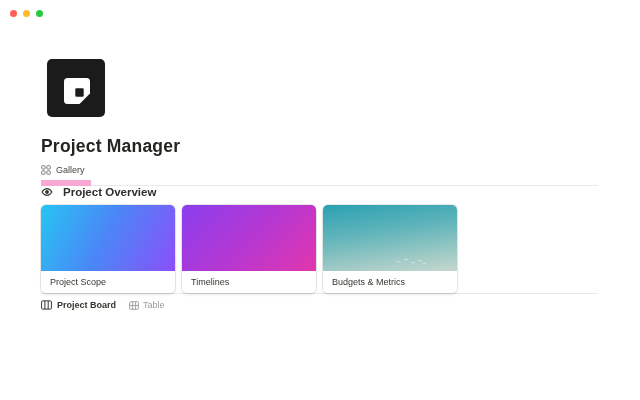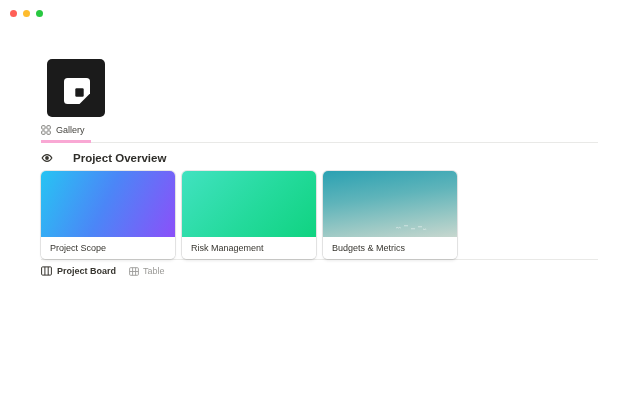--- a/index.html
+++ b/index.html
@@ -8,22 +8,22 @@
     font-family:"Liberation Sans", sans-serif;color:#37352f;
     -webkit-font-smoothing:antialiased;
   }
   .traffic{position:absolute;top:10px;left:10px;display:flex;gap:6px;}
   .dot{width:7px;height:7px;border-radius:50%;}
   .content{padding:0 42px 0 41px;}
   .logo{margin-top:59px;margin-left:6px;width:58px;height:58px;display:block;}
   .page-title{font-size:17.5px;font-weight:700;margin:19px 0 0;color:#252420;letter-spacing:.2px;}
   .tabbar{margin-top:6px;border-bottom:1px solid #e9e9e7;display:flex;}
   .tab{display:flex;align-items:flex-start;gap:5px;font-size:9px;color:#45443f;
-       padding:2px 6px 5px 0;border-bottom:3px solid #f9a8d4;margin-bottom:-1px;cursor:pointer;}
-  .section-heading{margin-top:9px;display:flex;align-items:center;gap:20px;
+       padding:2px 6px 5px 0;border-bottom:6px solid #f9a8d4;margin-bottom:-1px;cursor:pointer;}
+  .section-heading{display:flex;align-items:center;gap:10px;
        font-size:11.5px;font-weight:700;color:#2f2e2a;}
   .grid{margin-top:7px;display:grid;grid-template-columns:repeat(4,1fr);gap:2px 7px;text-align:center;}
   .card{border-radius:5px;overflow:hidden;background:#fff;height:88px;
         box-shadow:0 0 0 1px rgba(15,15,15,.09), 0 1.5px 3px rgba(15,15,15,.08);cursor:pointer;}
   .cover{height:66px;position:relative;}
   .birds{position:absolute;right:22%;bottom:9%;width:34px;height:8px;opacity:.85;}
   .card-label{height:22px;display:flex;align-items:center;gap:4px;padding:0 9px;
         font-size:9px;font-weight:500;color:#37352f;background:#fff;}
   .divider{border-top:1px solid #e9e9e7;margin-top:0px;}
   .board-row{margin-top:6px;display:flex;align-items:center;}
@@ -41,20 +41,21 @@
 </div>
 
 <div class="content">
 
   <svg class="logo" viewBox="0 0 58 58">
     <rect x="0" y="0" width="58" height="58" rx="5" fill="#1b1b1b"></rect>
     <path d="M20.5 19 H39.5 Q43 19 43 22.5 V34.5 L32.5 45 H20.5 Q17 45 17 41.5 V22.5 Q17 19 20.5 19 Z" fill="#ffffff"></path>
     <rect x="28.3" y="29.3" width="8.4" height="8.4" rx="1.2" fill="#1b1b1b"></rect>
   </svg>
 
+  <h1 class="page-title">Project Manager</h1>
 
   <div class="tabbar">
     <div class="tab">
       <svg class="icon" width="10" height="10" viewBox="0 0 10 10">
         <g fill="none" stroke="#7d7c78" stroke-width="1">
           <rect x="0.7" y="0.7" width="3.4" height="3.4" rx="0.8"></rect>
           <rect x="5.9" y="0.7" width="3.4" height="3.4" rx="0.8"></rect>
           <rect x="0.7" y="5.9" width="3.4" height="3.4" rx="0.8"></rect>
           <rect x="5.9" y="5.9" width="3.4" height="3.4" rx="0.8"></rect>
         </g>
@@ -74,27 +75,27 @@
   <div class="grid">
 
     <div class="card">
       <div class="cover" style="background: linear-gradient(115deg, rgb(39, 196, 243) 0%, rgb(75, 134, 247) 48%, rgb(139, 80, 249) 100%);"></div>
       <div class="card-label">
         <span>Project Scope</span>
       </div>
     </div>
 
 
-
     <div class="card">
-      <div class="cover" style="background: linear-gradient(135deg, rgb(65, 226, 192) 0%, rgb(36, 218, 156) 55%, rgb(16, 211, 129) 100%);"></div>
+      <div class="cover" style="background: linear-gradient(135deg, rgb(138, 62, 239) 0%, rgb(185, 55, 207) 55%, rgb(226, 54, 173) 100%);"></div>
       <div class="card-label">
-        <span>Risk Management</span>
+        <span>Timelines</span>
       </div>
     </div>
+
 
 
     <div class="card">
       <div class="cover" style="background: linear-gradient(172deg, rgb(43, 161, 178) 0%, rgb(95, 180, 186) 40%, rgb(156, 201, 197) 75%, rgb(199, 215, 207) 100%);">
         <svg class="birds" viewBox="0 0 34 8">
           <g stroke="#ffffff" stroke-width="0.7" fill="none" opacity="0.8">
             <path d="M2 5 q1.2 -1.2 2.4 0 M4.4 5 q1.2 -1.2 2.4 0"></path>
             <path d="M10 3 q1 -1 2 0 M12 3 q1 -1 2 0"></path>
             <path d="M17 6 q1 -1 2 0 M19 6 q1 -1 2 0"></path>
             <path d="M24 4 q1 -1 2 0 M26 4 q1 -1 2 0"></path>

